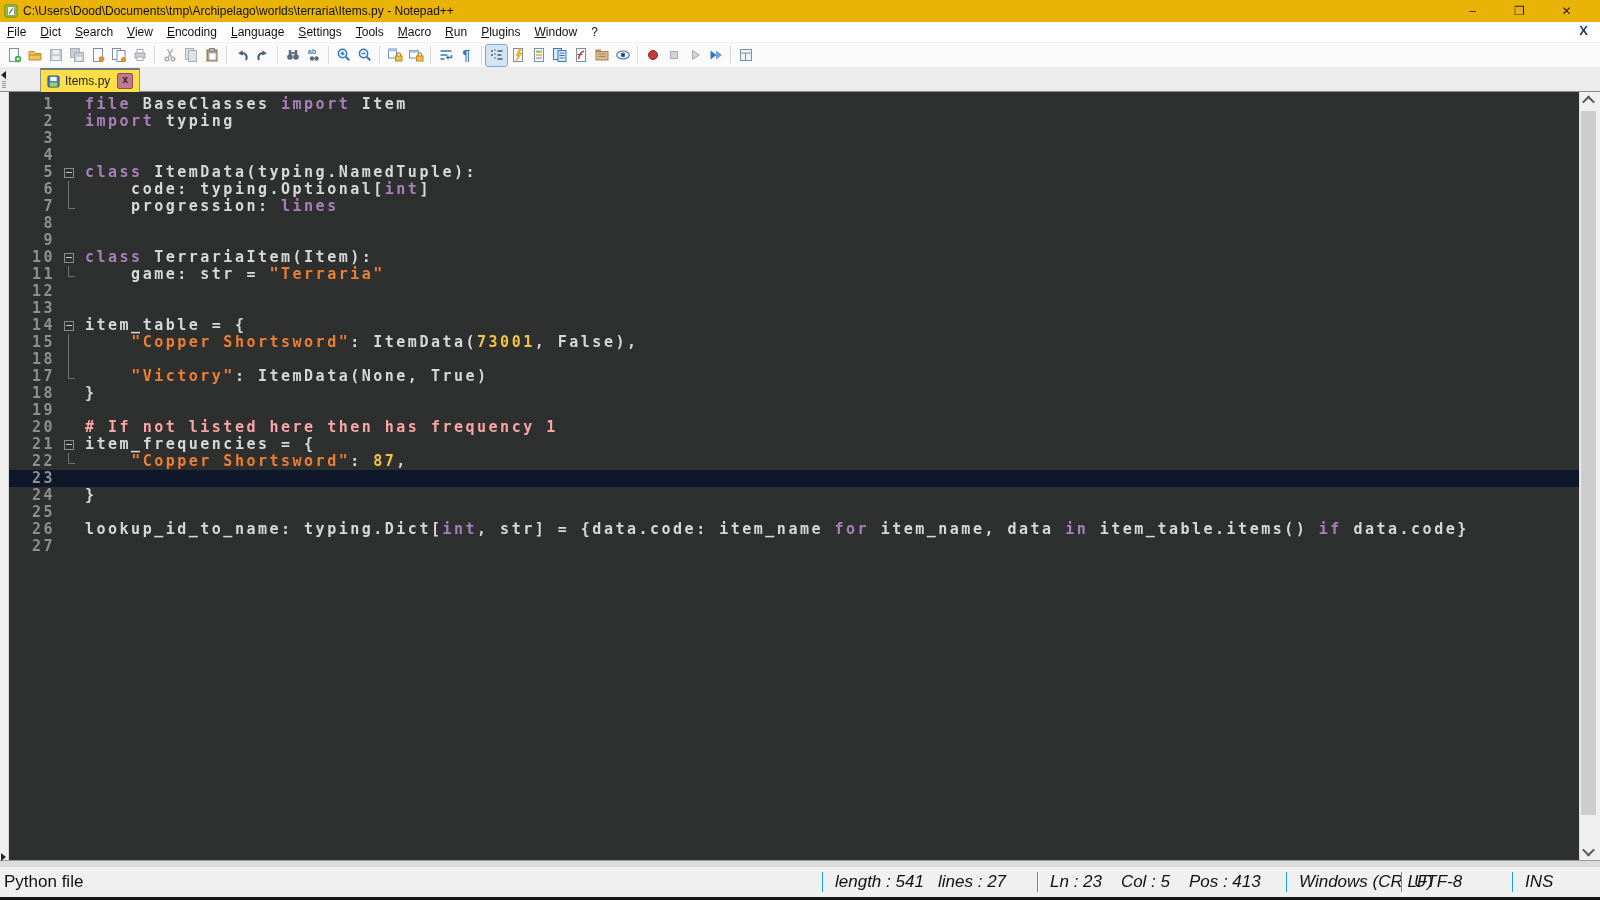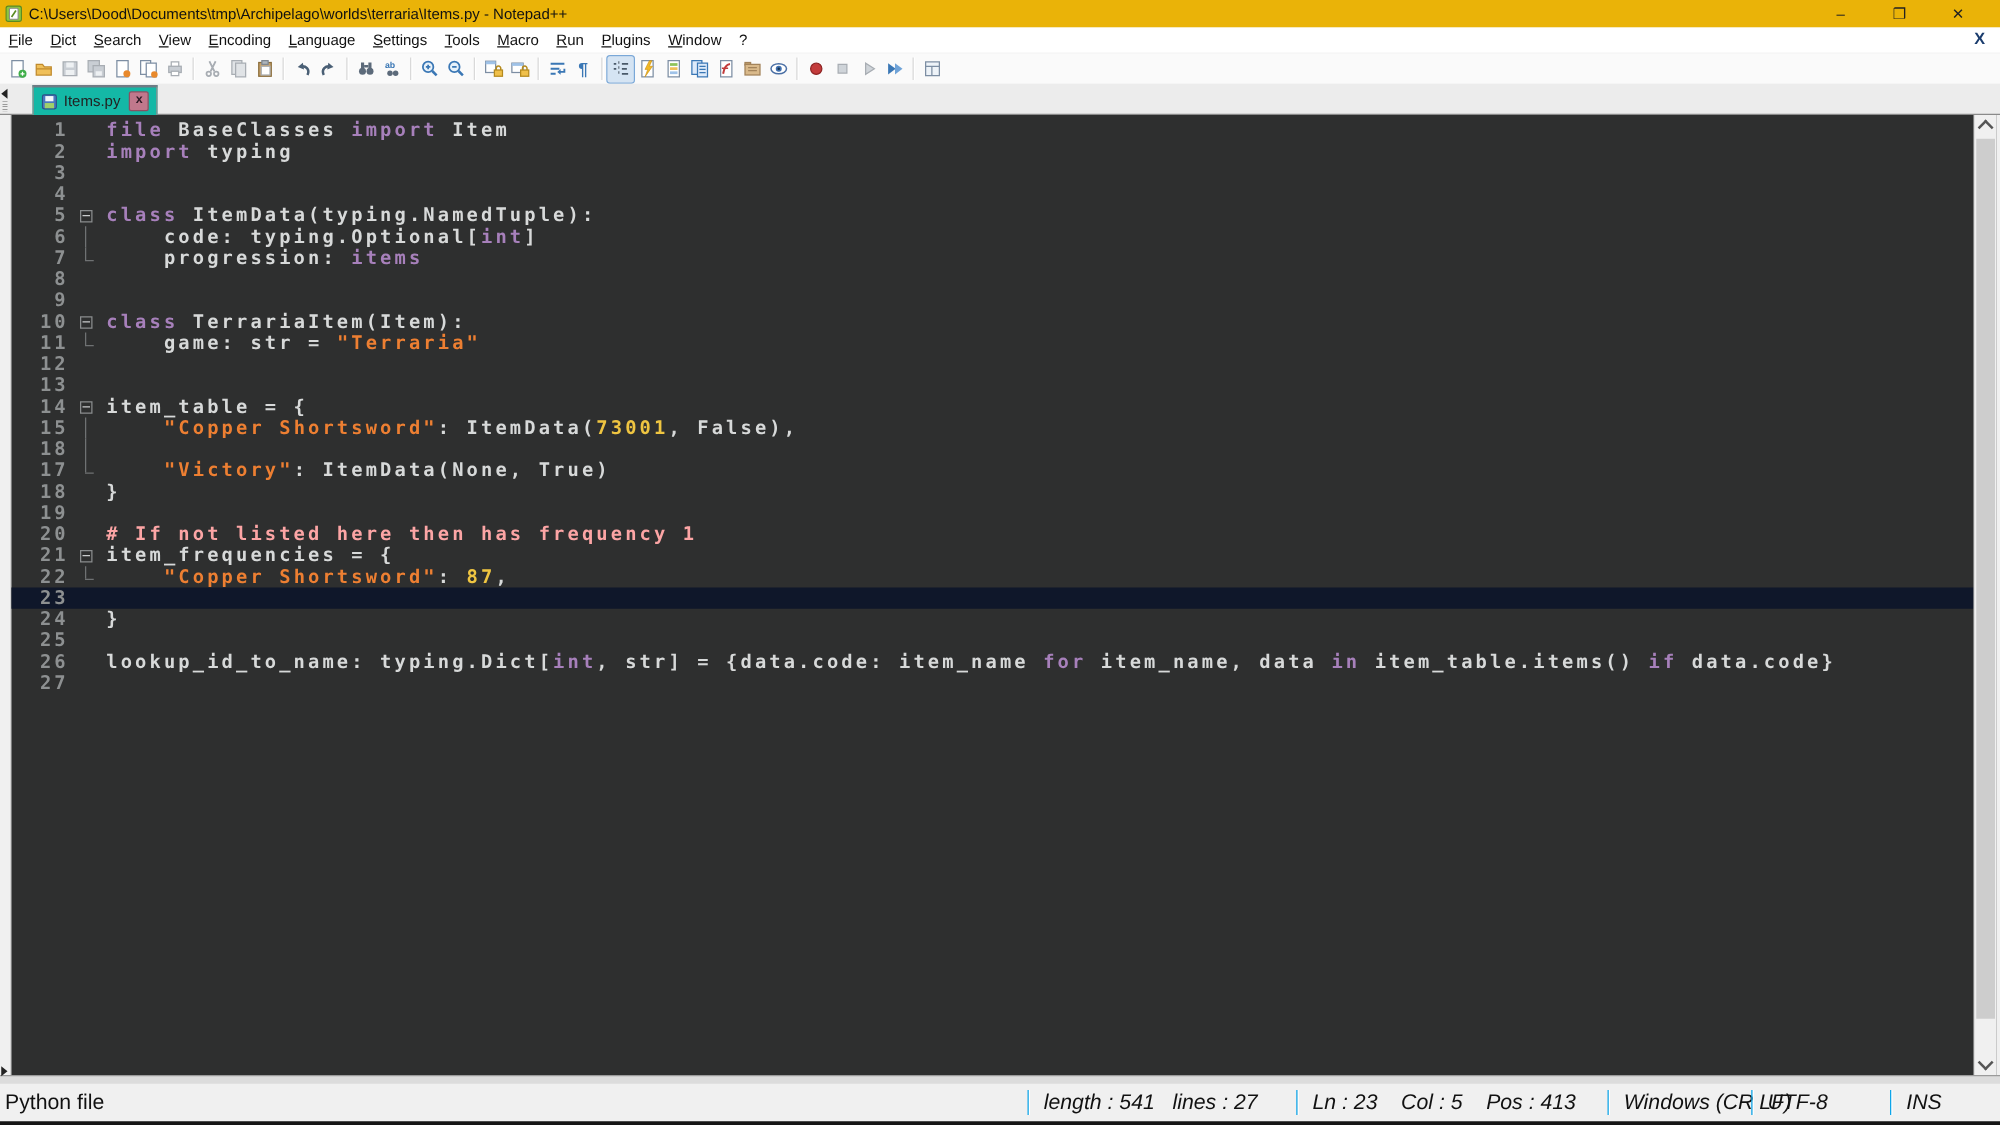--- a/index.html
+++ b/index.html
@@ -24,21 +24,21 @@
   .tbtn{width:21px;height:21px;display:flex;align-items:center;justify-content:center;border-radius:2px;}
   .tbtn svg{width:16px;height:16px;}
   .tbtn.active{background:#d5e4f3;outline:1px solid #7aa8d8;}
   .tsep{width:1px;height:18px;background:#d9d9d9;margin:0 4px;box-shadow:1px 0 0 #ffffff;}
 
   
   .tabbar{height:24px;background:#ececec;display:flex;align-items:flex-end;position:relative;border-bottom:1px solid #8a8a8a;}
   .dock-arrow-left{position:absolute;left:1px;top:4px;width:0;height:0;border-top:4px solid transparent;border-bottom:4px solid transparent;border-right:5px solid #222;}
   .grip{position:absolute;left:2px;top:14px;width:4px;height:8px;background:
     repeating-linear-gradient(#9a9a9a 0 1px,transparent 1px 2px);}
-  .tab{margin-left:26px;height:22px;background:#14b8a6;border:1px solid #8f8f8f;border-bottom:none;
+  .tab{margin-left:40px;height:22px;background:#fde047;border:1px solid #8f8f8f;border-bottom:none;
     border-top:2px solid #6f7b85;display:flex;align-items:center;padding:0 6px;font-size:12px;color:#222;position:relative;top:1px;}
   .tab .save-ico{width:13px;height:13px;margin-right:5px;}
   .tab .tab-close{width:14px;height:14px;margin-left:7px;background:#c0788c;border:1px solid #8d4f62;
     color:#2d1a26;font-size:10px;font-weight:bold;line-height:12px;text-align:center;border-radius:2px;}
 
   
   .main{display:flex;height:768px;background:#2e2f2f;}
   .left-strip{width:8px;background:#f0f0f0;border-right:1px solid #d5d5d5;flex:0 0 auto;}
   .editor{flex:1 1 auto;overflow:hidden;position:relative;
     font-family:"DejaVu Sans Mono",monospace;font-size:15px;font-weight:bold;letter-spacing:2.5px;}
@@ -356,21 +356,21 @@
   <div class="main">
     <div class="left-strip"></div>
     <div class="editor">
       <div class="code-scroll">
           <div class="code-row"><span class="ln">1</span><span class="fold"></span><span class="code"><span class="tok-kw">file</span><span class="tok-def"> BaseClasses </span><span class="tok-kw">import</span><span class="tok-def"> Item</span></span></div>
           <div class="code-row"><span class="ln">2</span><span class="fold"></span><span class="code"><span class="tok-kw">import</span><span class="tok-def"> typing</span></span></div>
           <div class="code-row"><span class="ln">3</span><span class="fold"></span><span class="code"></span></div>
           <div class="code-row"><span class="ln">4</span><span class="fold"></span><span class="code"></span></div>
           <div class="code-row"><span class="ln">5</span><span class="fold f-open"></span><span class="code"><span class="tok-kw">class</span><span class="tok-def"> ItemData(typing.NamedTuple):</span></span></div>
           <div class="code-row"><span class="ln">6</span><span class="fold f-line"></span><span class="code"><span class="tok-def">    code: typing.Optional[</span><span class="tok-kw">int</span><span class="tok-def">]</span></span></div>
-          <div class="code-row"><span class="ln">7</span><span class="fold f-end"></span><span class="code"><span class="tok-def">    progression: </span><span class="tok-kw">items</span></span></div>
+          <div class="code-row"><span class="ln">7</span><span class="fold f-end"></span><span class="code"><span class="tok-def">    progression: </span><span class="tok-kw">lines</span></span></div>
           <div class="code-row"><span class="ln">8</span><span class="fold"></span><span class="code"></span></div>
           <div class="code-row"><span class="ln">9</span><span class="fold"></span><span class="code"></span></div>
           <div class="code-row"><span class="ln">10</span><span class="fold f-open"></span><span class="code"><span class="tok-kw">class</span><span class="tok-def"> TerrariaItem(Item):</span></span></div>
           <div class="code-row"><span class="ln">11</span><span class="fold f-end"></span><span class="code"><span class="tok-def">    game: str = </span><span class="tok-str">"Terraria"</span></span></div>
           <div class="code-row"><span class="ln">12</span><span class="fold"></span><span class="code"></span></div>
           <div class="code-row"><span class="ln">13</span><span class="fold"></span><span class="code"></span></div>
           <div class="code-row"><span class="ln">14</span><span class="fold f-open"></span><span class="code"><span class="tok-def">item_table = {</span></span></div>
           <div class="code-row"><span class="ln">15</span><span class="fold f-line"></span><span class="code"><span class="tok-def">    </span><span class="tok-str">"Copper Shortsword"</span><span class="tok-def">: ItemData(</span><span class="tok-num">73001</span><span class="tok-def">, False),</span></span></div>
           <div class="code-row"><span class="ln">18</span><span class="fold f-line"></span><span class="code"></span></div>
           <div class="code-row"><span class="ln">17</span><span class="fold f-end"></span><span class="code"><span class="tok-def">    </span><span class="tok-str">"Victory"</span><span class="tok-def">: ItemData(None, True)</span></span></div>

